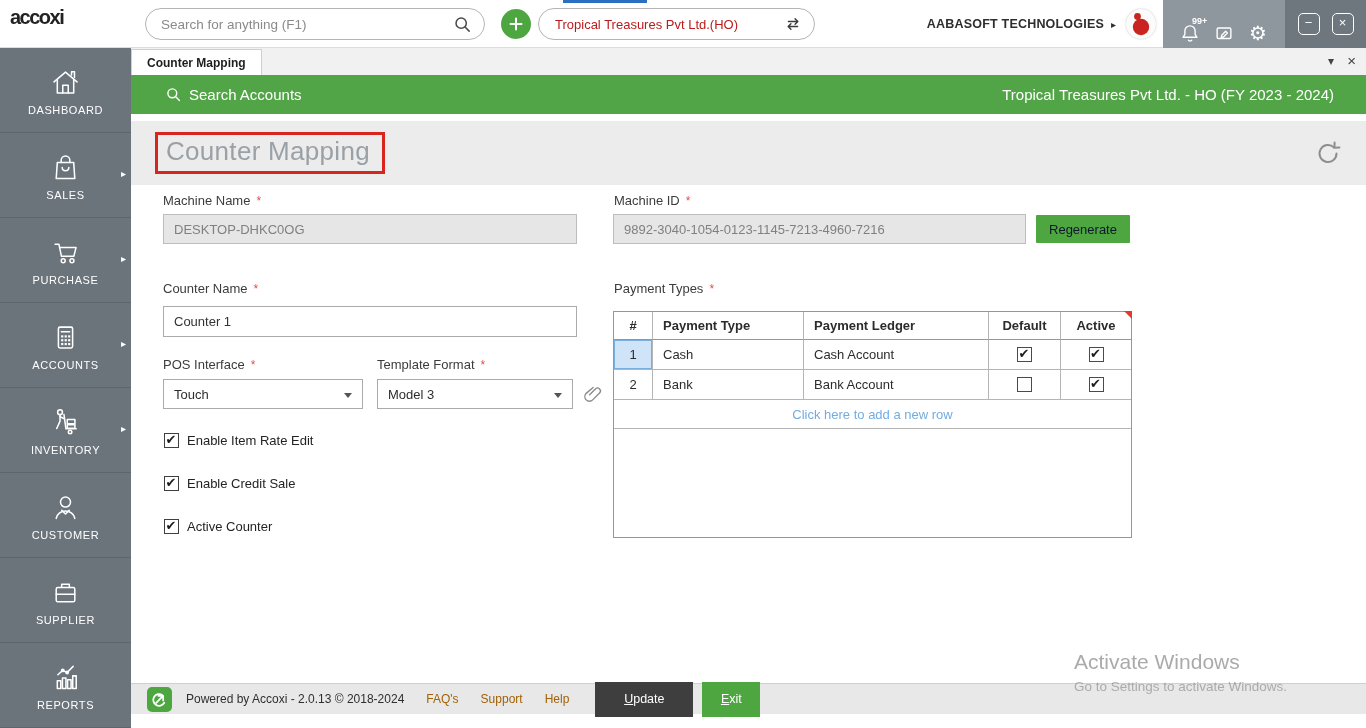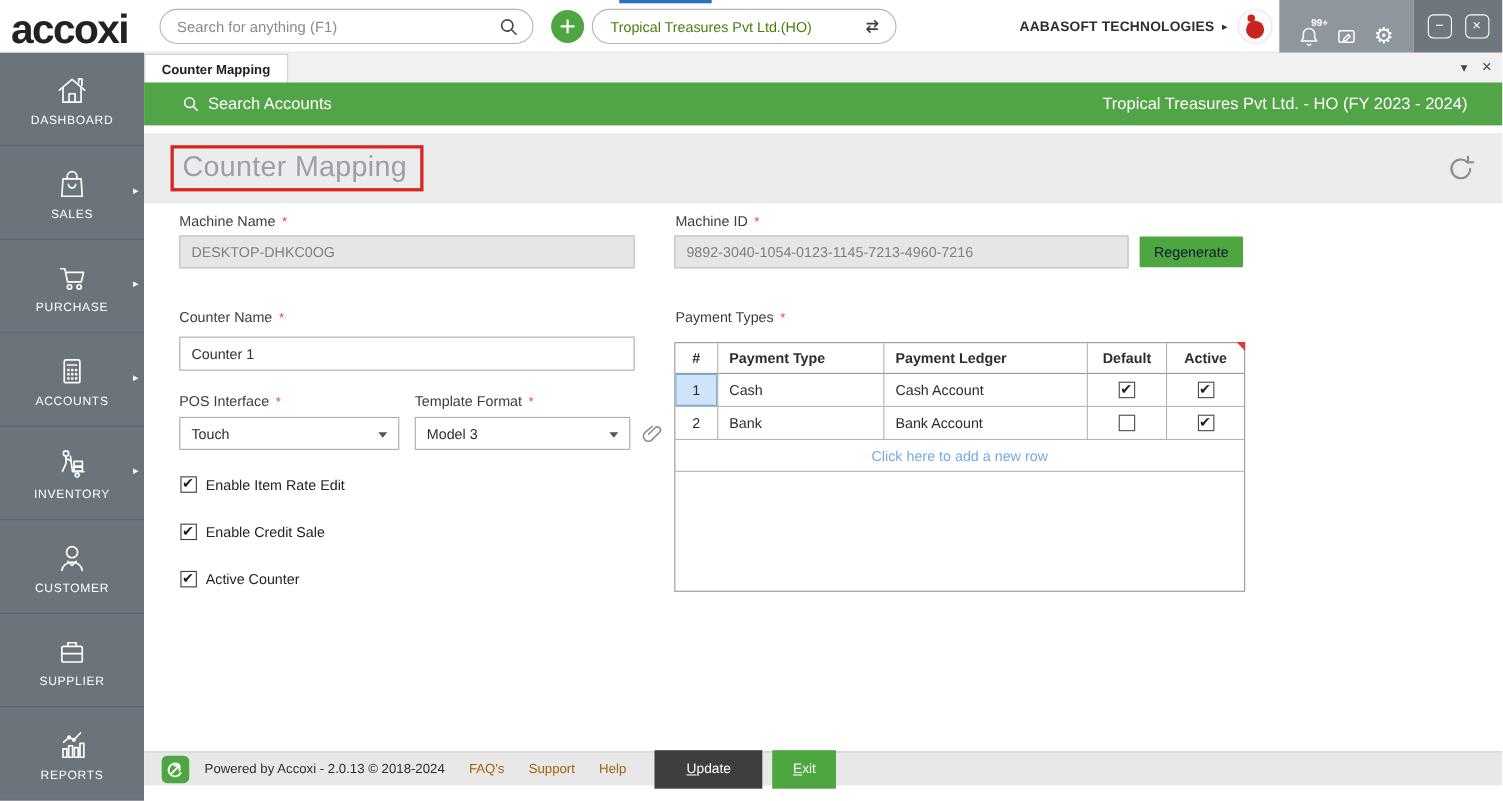--- a/index.html
+++ b/index.html
@@ -2,28 +2,28 @@
 <html><head>
 <meta charset="utf-8">
 <style>
   * { margin:0; padding:0; box-sizing:border-box; }
   body { font-family:"Liberation Sans","DejaVu Sans",sans-serif; background:#fff; }
   #root { position:relative; width:1366px; height:728px; overflow:hidden; background:#fff; }
 
   
   .topbar { position:absolute; top:0; left:0; width:1366px; height:48px; background:#fff; border-bottom:1px solid #dcdcdc; }
   .accent-line { position:absolute; top:0; left:563px; width:84px; height:3px; background:#2a6fc0; z-index:5; }
-  .logo { position:absolute; left:10px; top:6px; font-size:37px; font-weight:800; letter-spacing:-1.5px; color:#222; }
+  .logo { position:absolute; left:10px; top:6px; font-size:20px; font-weight:800; letter-spacing:-1.5px; color:#222; }
   .search-pill { position:absolute; left:145px; top:8px; width:340px; height:32px; border:1px solid #b5b5b5; border-radius:16px; background:#fff; display:flex; align-items:center; }
   .search-pill input { border:none; outline:none; flex:1; margin-left:15px; font-size:13.5px; color:#333; font-family:inherit; background:transparent; }
   .search-pill input::placeholder { color:#8a8a8a; }
   .search-pill .mag { margin-right:12px; display:flex; }
   .plus-btn { position:absolute; left:501px; top:9px; width:30px; height:30px; border-radius:50%; background:#4da640; border:none; display:flex; align-items:center; justify-content:center; cursor:pointer; }
   .company-pill { position:absolute; left:538px; top:8px; width:277px; height:32px; border:1px solid #b5b5b5; border-radius:16px; background:#fff; display:flex; align-items:center; }
-  .company-pill .ctext { flex:1; margin-left:16px; font-size:13px; color:#4d7c0f; white-space:nowrap; overflow:hidden; }
+  .company-pill .ctext { flex:1; margin-left:16px; font-size:13px; color:#b91c1c; white-space:nowrap; overflow:hidden; }
   .company-pill .swap { margin-right:11px; display:flex; }
   .org { position:absolute; right:250px; top:0; height:48px; display:flex; align-items:center; gap:7px; cursor:pointer; }
   .org .oname { font-size:12.5px; font-weight:700; color:#2e2e2e; letter-spacing:.2px; }
   .org .ocaret { font-size:10px; color:#2e2e2e; }
   .avatar { position:absolute; left:1126px; top:9px; width:30px; height:30px; border-radius:50%; background:#fbfbfb; box-shadow:0 0 2px rgba(0,0,0,.25); display:flex; align-items:center; justify-content:center; overflow:hidden; }
   .icon-strip { position:absolute; left:1163px; top:0; width:122px; height:48px; background:#8f979e; display:flex; align-items:flex-end; justify-content:space-around; padding:0 10px; }
   .istrip-btn { position:relative; display:flex; align-items:center; justify-content:center; width:26px; height:30px; cursor:pointer; }
   .bell-badge { position:absolute; top:-2px; left:15px; font-size:9px; color:#fff; font-weight:700; }
   .gear-glyph { font-size:20px; color:#fff; line-height:1; }
   .win-strip { position:absolute; left:1285px; top:0; width:81px; height:48px; background:#6e767e; display:flex; align-items:center; justify-content:center; gap:12px; }
@@ -424,13 +424,17 @@
       </span>
       <span class="powered">Powered by Accoxi - 2.0.13 © 2018-2024</span>
       <span class="flink">FAQ's</span>
       <span class="flink">Support</span>
       <span class="flink">Help</span>
       <button class="fbtn update-btn">Update</button>
       <button class="fbtn exit-btn">Exit</button>
     </div>
   </main>
 
+  <div class="watermark">
+    <div class="wm1">Activate Windows</div>
+    <div class="wm2">Go to Settings to activate Windows.</div>
+  </div>
 </div>
 
 </body></html>

